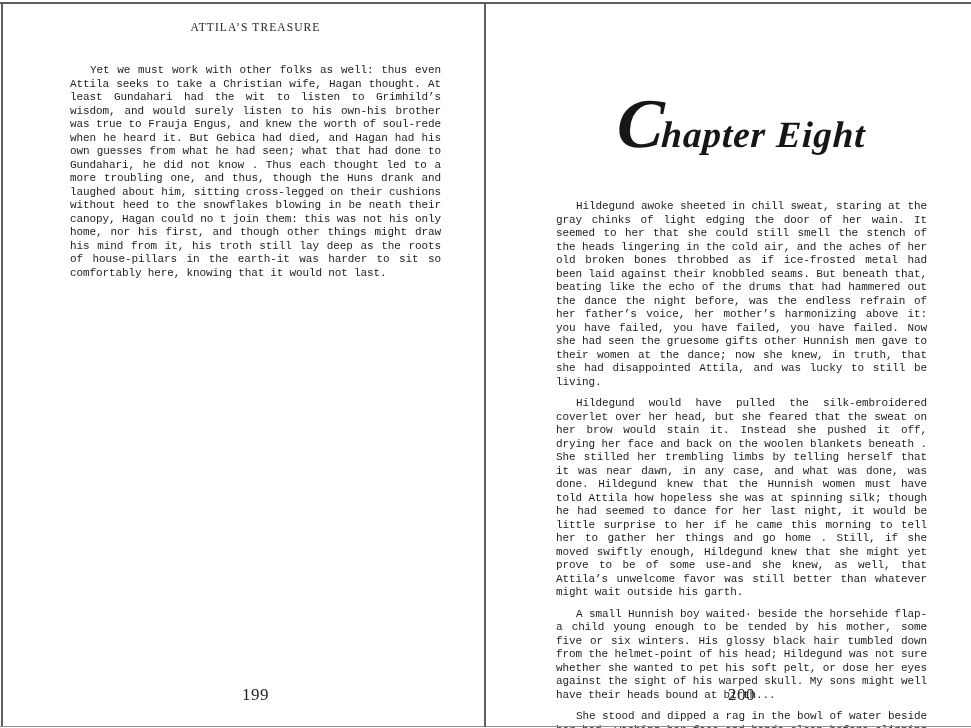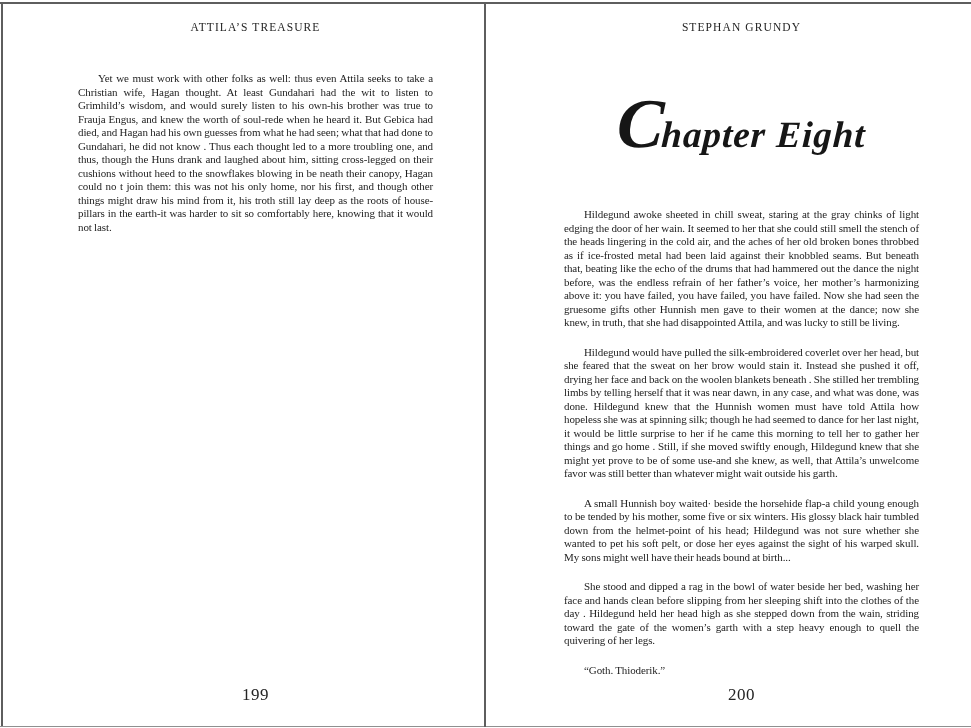--- a/index.html
+++ b/index.html
@@ -72,23 +72,24 @@
     left: 0;
     width: 100%;
     text-align: justify;
     font-size: 11px;
     line-height: 13.5px;
     letter-spacing: -0.1px;
     word-spacing: -0.3px;
     color: #1d1d1d;
   }
   .body-text p {
-    margin: 16px;
+    margin: 8px;
     text-indent: 20px;
     hyphens: none;
+    font-family: Liberation Mono, monospace;
   }
   .left-body  { top: 56px; }
   .right-body { top: 192px; }
 
   .chapter-heading {
     position: absolute;
     top: 84px;
     left: 0;
     width: 100%;
     margin: 0;
@@ -128,21 +129,20 @@
       <div class="running-head">ATTILA’S TREASURE</div>
       <div class="body-text left-body">
         <p>Yet we must work with other folks as well: thus even Attila seeks to take a Christian wife, Hagan thought. At least Gundahari had the wit to listen to Grimhild’s wisdom, and would surely listen to his own-his brother was true to Frauja Engus, and knew the worth of soul-rede when he heard it. But Gebica had died, and Hagan had his own guesses from what he had seen; what that had done to Gundahari, he did not know . Thus each thought led to a more troubling one, and thus, though the Huns drank and laughed about him, sitting cross-legged on their cushions without heed to the snowflakes blowing in be neath their canopy, Hagan could no t join them: this was not his only home, nor his first, and though other things might draw his mind from it, his troth still lay deep as the roots of house-pillars in the earth-it was harder to sit so comfortably here, knowing that it would not last.</p>
       </div>
       <div class="page-number">199</div>
     </div>
   </div>
 
   <div class="page right">
     <div class="content">
-      <div class="running-head">STEPHAN GRUNDY</div>
       <h1 class="chapter-heading">Chapter Eight</h1>
       <div class="body-text right-body">
         <p>Hildegund awoke sheeted in chill sweat, staring at the gray chinks of light edging the door of her wain. It seemed to her that she could still smell the stench of the heads lingering in the cold air, and the aches of her old broken bones throbbed as if ice-frosted metal had been laid against their knobbled seams. But beneath that, beating like the echo of the drums that had hammered out the dance the night before, was the endless refrain of her father’s voice, her mother’s harmonizing above it: you have failed, you have failed, you have failed. Now she had seen the gruesome gifts other Hunnish men gave to their women at the dance; now she knew, in truth, that she had disappointed Attila, and was lucky to still be living.</p>
         <p>Hildegund would have pulled the silk-embroidered coverlet over her head, but she feared that the sweat on her brow would stain it. Instead she pushed it off, drying her face and back on the woolen blankets beneath . She stilled her trembling limbs by telling herself that it was near dawn, in any case, and what was done, was done. Hildegund knew that the Hunnish women must have told Attila how hopeless she was at spinning silk; though he had seemed to dance for her last night, it would be little surprise to her if he came this morning to tell her to gather her things and go home . Still, if she moved swiftly enough, Hildegund knew that she might yet prove to be of some use-and she knew, as well, that Attila’s unwelcome favor was still better than whatever might wait outside his garth.</p>
         <p>A small Hunnish boy waited· beside the horsehide flap-a child young enough to be tended by his mother, some five or six winters. His glossy black hair tumbled down from the helmet-point of his head; Hildegund was not sure whether she wanted to pet his soft pelt, or dose her eyes against the sight of his warped skull. My sons might well have their heads bound at birth...</p>
         <p>She stood and dipped a rag in the bowl of water beside her bed, washing her face and hands clean before slipping from her sleeping shift into the clothes of the day . Hildegund held her head high as she stepped down from the wain, striding toward the gate of the women’s garth with a step heavy enough to quell the quivering of her legs.</p>
         <p>“Goth. Thioderik.”</p>
       </div>
       <div class="page-number">200</div>
     </div>

